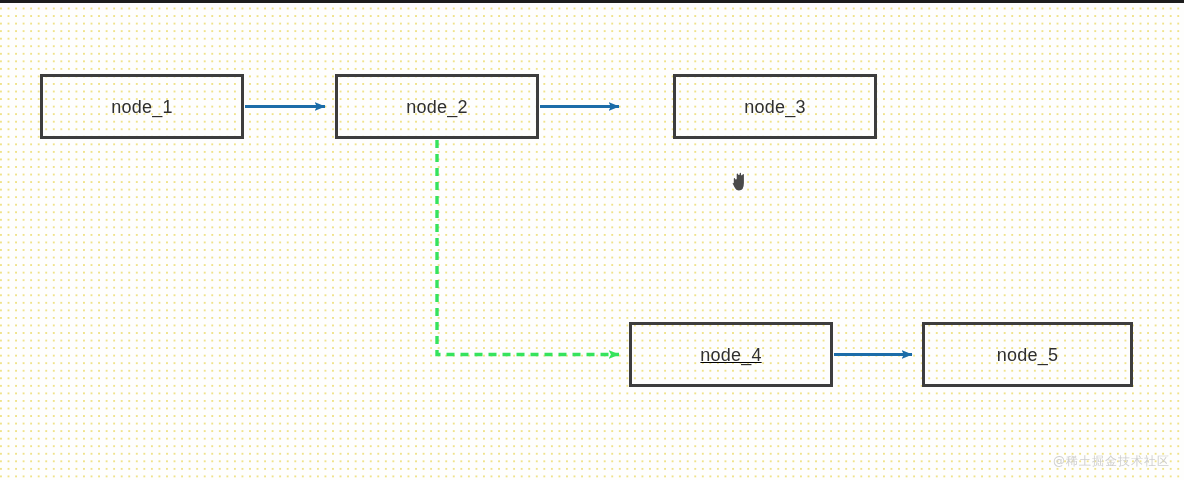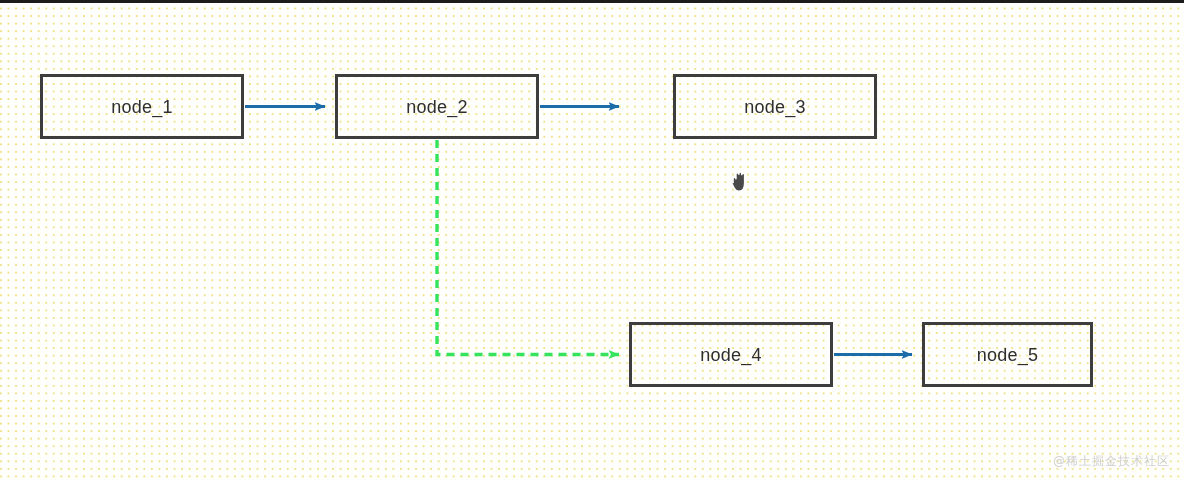--- a/index.html
+++ b/index.html
@@ -104,25 +104,25 @@
   </div>
 
   <div class="node" style="left:335px; top:74px; width:204px; height:65px;">
     <span class="node-label">node_2</span>
   </div>
 
   <div class="node" style="left:629px; top:74px; width:204px; height:65px;margin-left:44px;">
     <span class="node-label">node_3</span>
   </div>
 
-  <div class="node" style="left:629px; top:322px; width:204px; height:65px;">
+  <div class="node" style="left:629px; top:322px; width:204px; height:65px;text-decoration:underline;">
     <span class="node-label">node_4</span>
   </div>
 
-  <div class="node" style="left:922px; top:322px; width:171px; height:65px;">
+  <div class="node" style="left:922px; top:322px; width:211px; height:65px;">
     <span class="node-label">node_5</span>
   </div>
 
   <svg id="cursor" style="left:727px; top:169px;" viewBox="0 0 26 26" xmlns="http://www.w3.org/2000/svg">
     <g stroke="#ffffff" stroke-width="1.6" stroke-linejoin="round" fill="#4a4a4a">
       <path d="M6.0,13.4 L6.0,9.8 C6.0,8.9 6.7,8.3 7.5,8.3 C8.3,8.3 8.9,8.9 8.9,9.8
                L8.9,5.2 C8.9,4.3 9.6,3.6 10.4,3.6 C11.2,3.6 11.9,4.3 11.9,5.2
                L11.9,4.6 C11.9,3.7 12.5,3.0 13.4,3.0 C14.2,3.0 14.8,3.7 14.8,4.6
                L14.8,5.6 C14.8,4.8 15.5,4.2 16.3,4.2 C17.1,4.2 17.7,4.8 17.7,5.7
                L17.7,14.0 C17.7,18.6 15.6,22.4 12.0,22.4

